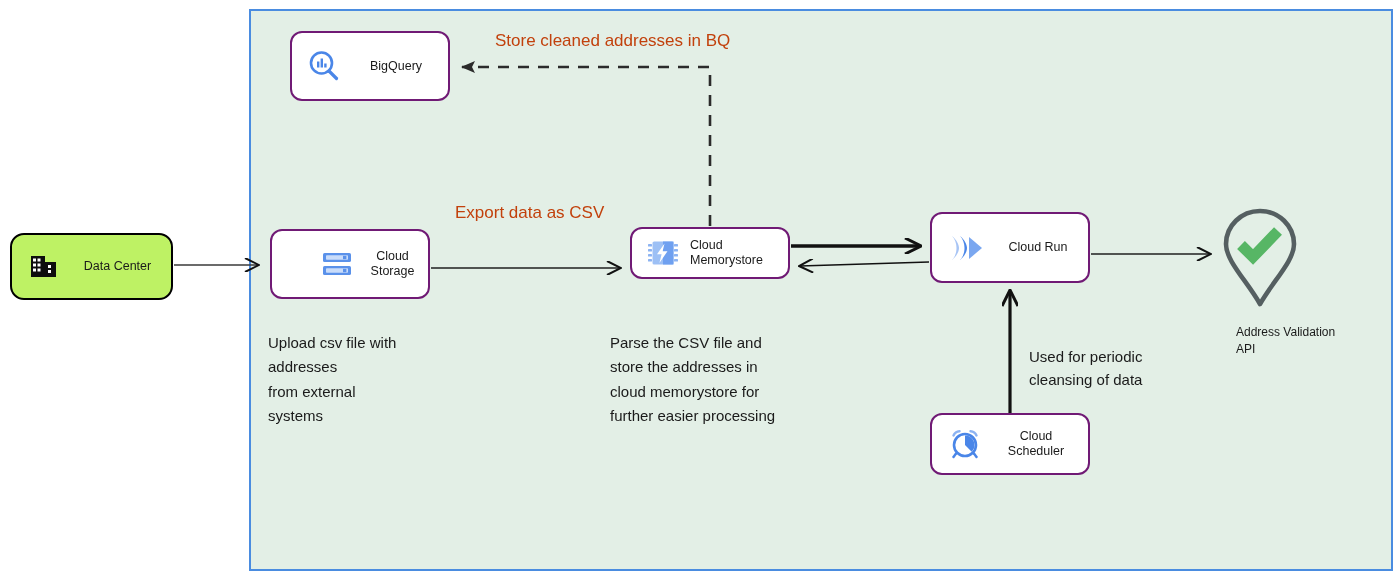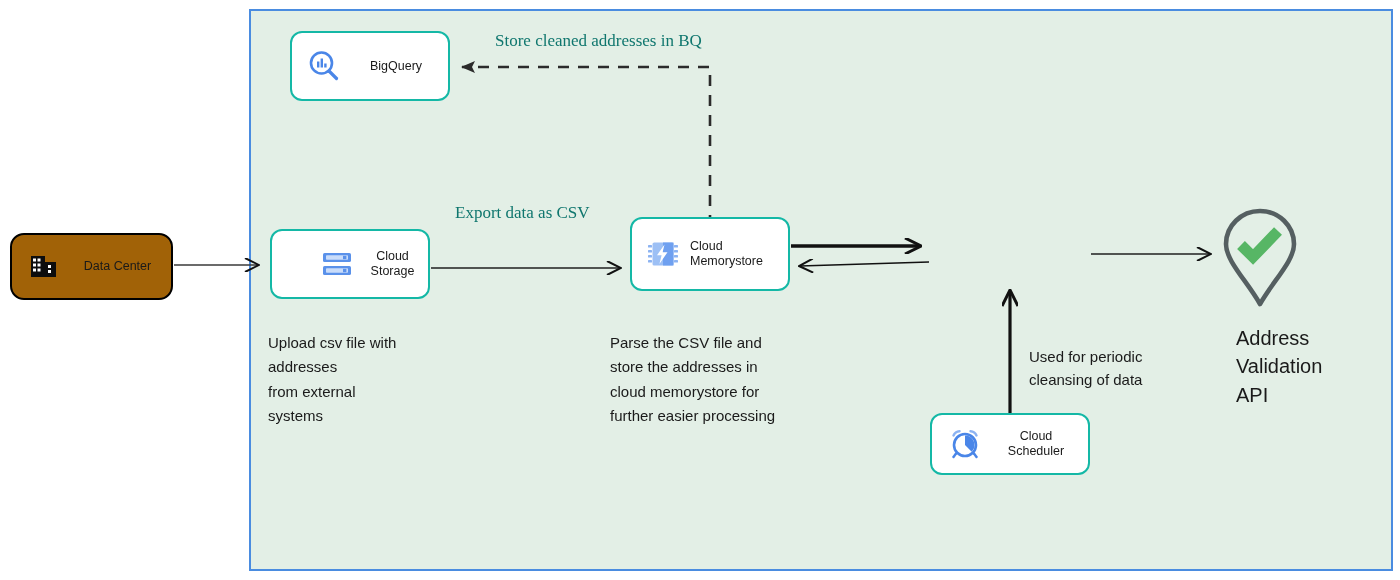--- a/index.html
+++ b/index.html
@@ -30,21 +30,21 @@
     background: #e3efe6;
     border: 2px solid #4a8ce0;
     box-sizing: border-box;
   }
 
   
   .node {
     position: absolute;
     box-sizing: border-box;
     background: #ffffff;
-    border: 2px solid #14b8a6;
+    border: 2px solid #701a75;
     border-radius: 12px;
     display: flex;
     align-items: center;
     justify-content: flex-start;
   }
   .node .node-icon {
     flex: 0 0 auto;
     display: flex;
     align-items: center;
     justify-content: center;
@@ -58,34 +58,34 @@
     padding-right: 6px;
     white-space: pre-line;
   }
 
   
   .node-datacenter {
     left: 10px;
     top: 233px;
     width: 163px;
     height: 67px;
-    background: #a16207;
+    background: #bef264;
     border: 2.5px solid #000000;
     border-radius: 14px;
   }
   .node-datacenter .node-icon { width: 52px; margin-left: 6px; }
   .node-datacenter .node-label { font-size: 12.5px; }
 
   .node-bigquery  { left: 290px;  top: 31px;  width: 160px; height: 70px; }
   .node-bigquery .node-icon { width: 52px; margin-left: 6px; }
 
   .node-storage   { left: 270px;  top: 229px; width: 160px; height: 70px; padding-left: 33px; }
   .node-storage .node-icon { width: 52px; margin-left: 6px; }
 
-  .node-memstore  { left: 630px;  top: 217px; width: 160px; height: 74px; }
+  .node-memstore  { left: 630px;  top: 227px; width: 160px; height: 52px; }
   .node-memstore .node-icon { width: 50px; margin-left: 6px; }
   .node-memstore .node-label { text-align: left; padding-left: 2px; }
 
   .node-cloudrun  { left: 930px;  top: 212px; width: 160px; height: 71px; }
   .node-cloudrun .node-icon { width: 54px; margin-left: 8px; }
 
   .node-scheduler { left: 930px;  top: 413px; width: 160px; height: 62px; }
   .node-scheduler .node-icon { width: 50px; margin-left: 8px; }
 
   
@@ -94,44 +94,43 @@
     left: 1220px;
     top: 207px;
     width: 80px;
     height: 102px;
   }
   .pin-caption {
     position: absolute;
     left: 1236px;
     top: 324px;
     width: 160px;
-    font-size: 20px;
+    font-size: 12px;
     color: #1a1a1a;
     line-height: 1.42;
     white-space: pre-line;
   }
 
   
   .annot {
     position: absolute;
     font-size: 15px;
     color: #1a1a1a;
     line-height: 1.62;
     white-space: pre-line;
   }
   .annot-upload   { left: 268px;  top: 331px; width: 230px; }
   .annot-parse    { left: 610px;  top: 331px; width: 260px; }
   .annot-scheduler{ left: 1029px; top: 346px; width: 180px; line-height: 1.5; }
 
   .edge-label {
     position: absolute;
     font-size: 17px;
-    color: #0f766e;
+    color: #c2410c;
     white-space: nowrap;
-    font-family: Liberation Serif, serif;
   }
   .label-export { left: 455px; top: 203px; }
   .label-store  { left: 495px; top: 31px; }
 
   
   .wires {
     position: absolute;
     left: 0; top: 0;
     width: 1400px;
     height: 580px;
@@ -251,20 +250,30 @@
         </g>
         <rect x="5.5" y="4.5" width="21" height="23" rx="1.6" fill="#9dc0f5"></rect>
         <path d="M16,4.5 L26.5,4.5 L26.5,27.5 L16,27.5 Z" fill="#6fa0f0"></path>
         <path d="M17.5,6.5 L10,17.2 L14.6,17.2 L12.4,26 L20.5,14.2 L15.6,14.2 Z" fill="#ffffff"></path>
       </svg>
     </span>
     <span class="node-label">Cloud
 Memorystore</span>
   </div>
 
+  <div class="node node-cloudrun">
+    <span class="node-icon">
+      <svg width="38" height="32" viewBox="0 0 38 32" xmlns="http://www.w3.org/2000/svg">
+        <path d="M4,4 C10,10 10,22 4,28 C9,24 11,19 11,16 C11,13 9,8 4,4 Z" fill="#a7c4f5"></path>
+        <path d="M12,4 C18,10 18,22 12,28 C17,24 19,19 19,16 C19,13 17,8 12,4 Z" fill="#4a86e8"></path>
+        <path d="M21,5 L34,16 L21,27 Z" fill="#7aa7f0"></path>
+      </svg>
+    </span>
+    <span class="node-label">Cloud Run</span>
+  </div>
 
   <div class="node node-scheduler">
     <span class="node-icon">
       <svg width="32" height="32" viewBox="0 0 32 32" xmlns="http://www.w3.org/2000/svg">
         <path d="M4.5,7.5 A7,7 0 0 1 10.5,3.2" fill="none" stroke="#8cb3f2" stroke-width="2.4" stroke-linecap="round"></path>
         <path d="M27.5,7.5 A7,7 0 0 0 21.5,3.2" fill="none" stroke="#8cb3f2" stroke-width="2.4" stroke-linecap="round"></path>
         <line x1="7" y1="25.5" x2="4.5" y2="29" stroke="#4a86e8" stroke-width="2.4" stroke-linecap="round"></line>
         <line x1="25" y1="25.5" x2="27.5" y2="29" stroke="#4a86e8" stroke-width="2.4" stroke-linecap="round"></line>
         <circle cx="16" cy="17" r="11" fill="none" stroke="#4a86e8" stroke-width="2.6"></circle>
         <path d="M16,17 L16,7.5 A9.5,9.5 0 0 1 22.7,23.7 Z" fill="#4a86e8"></path>

